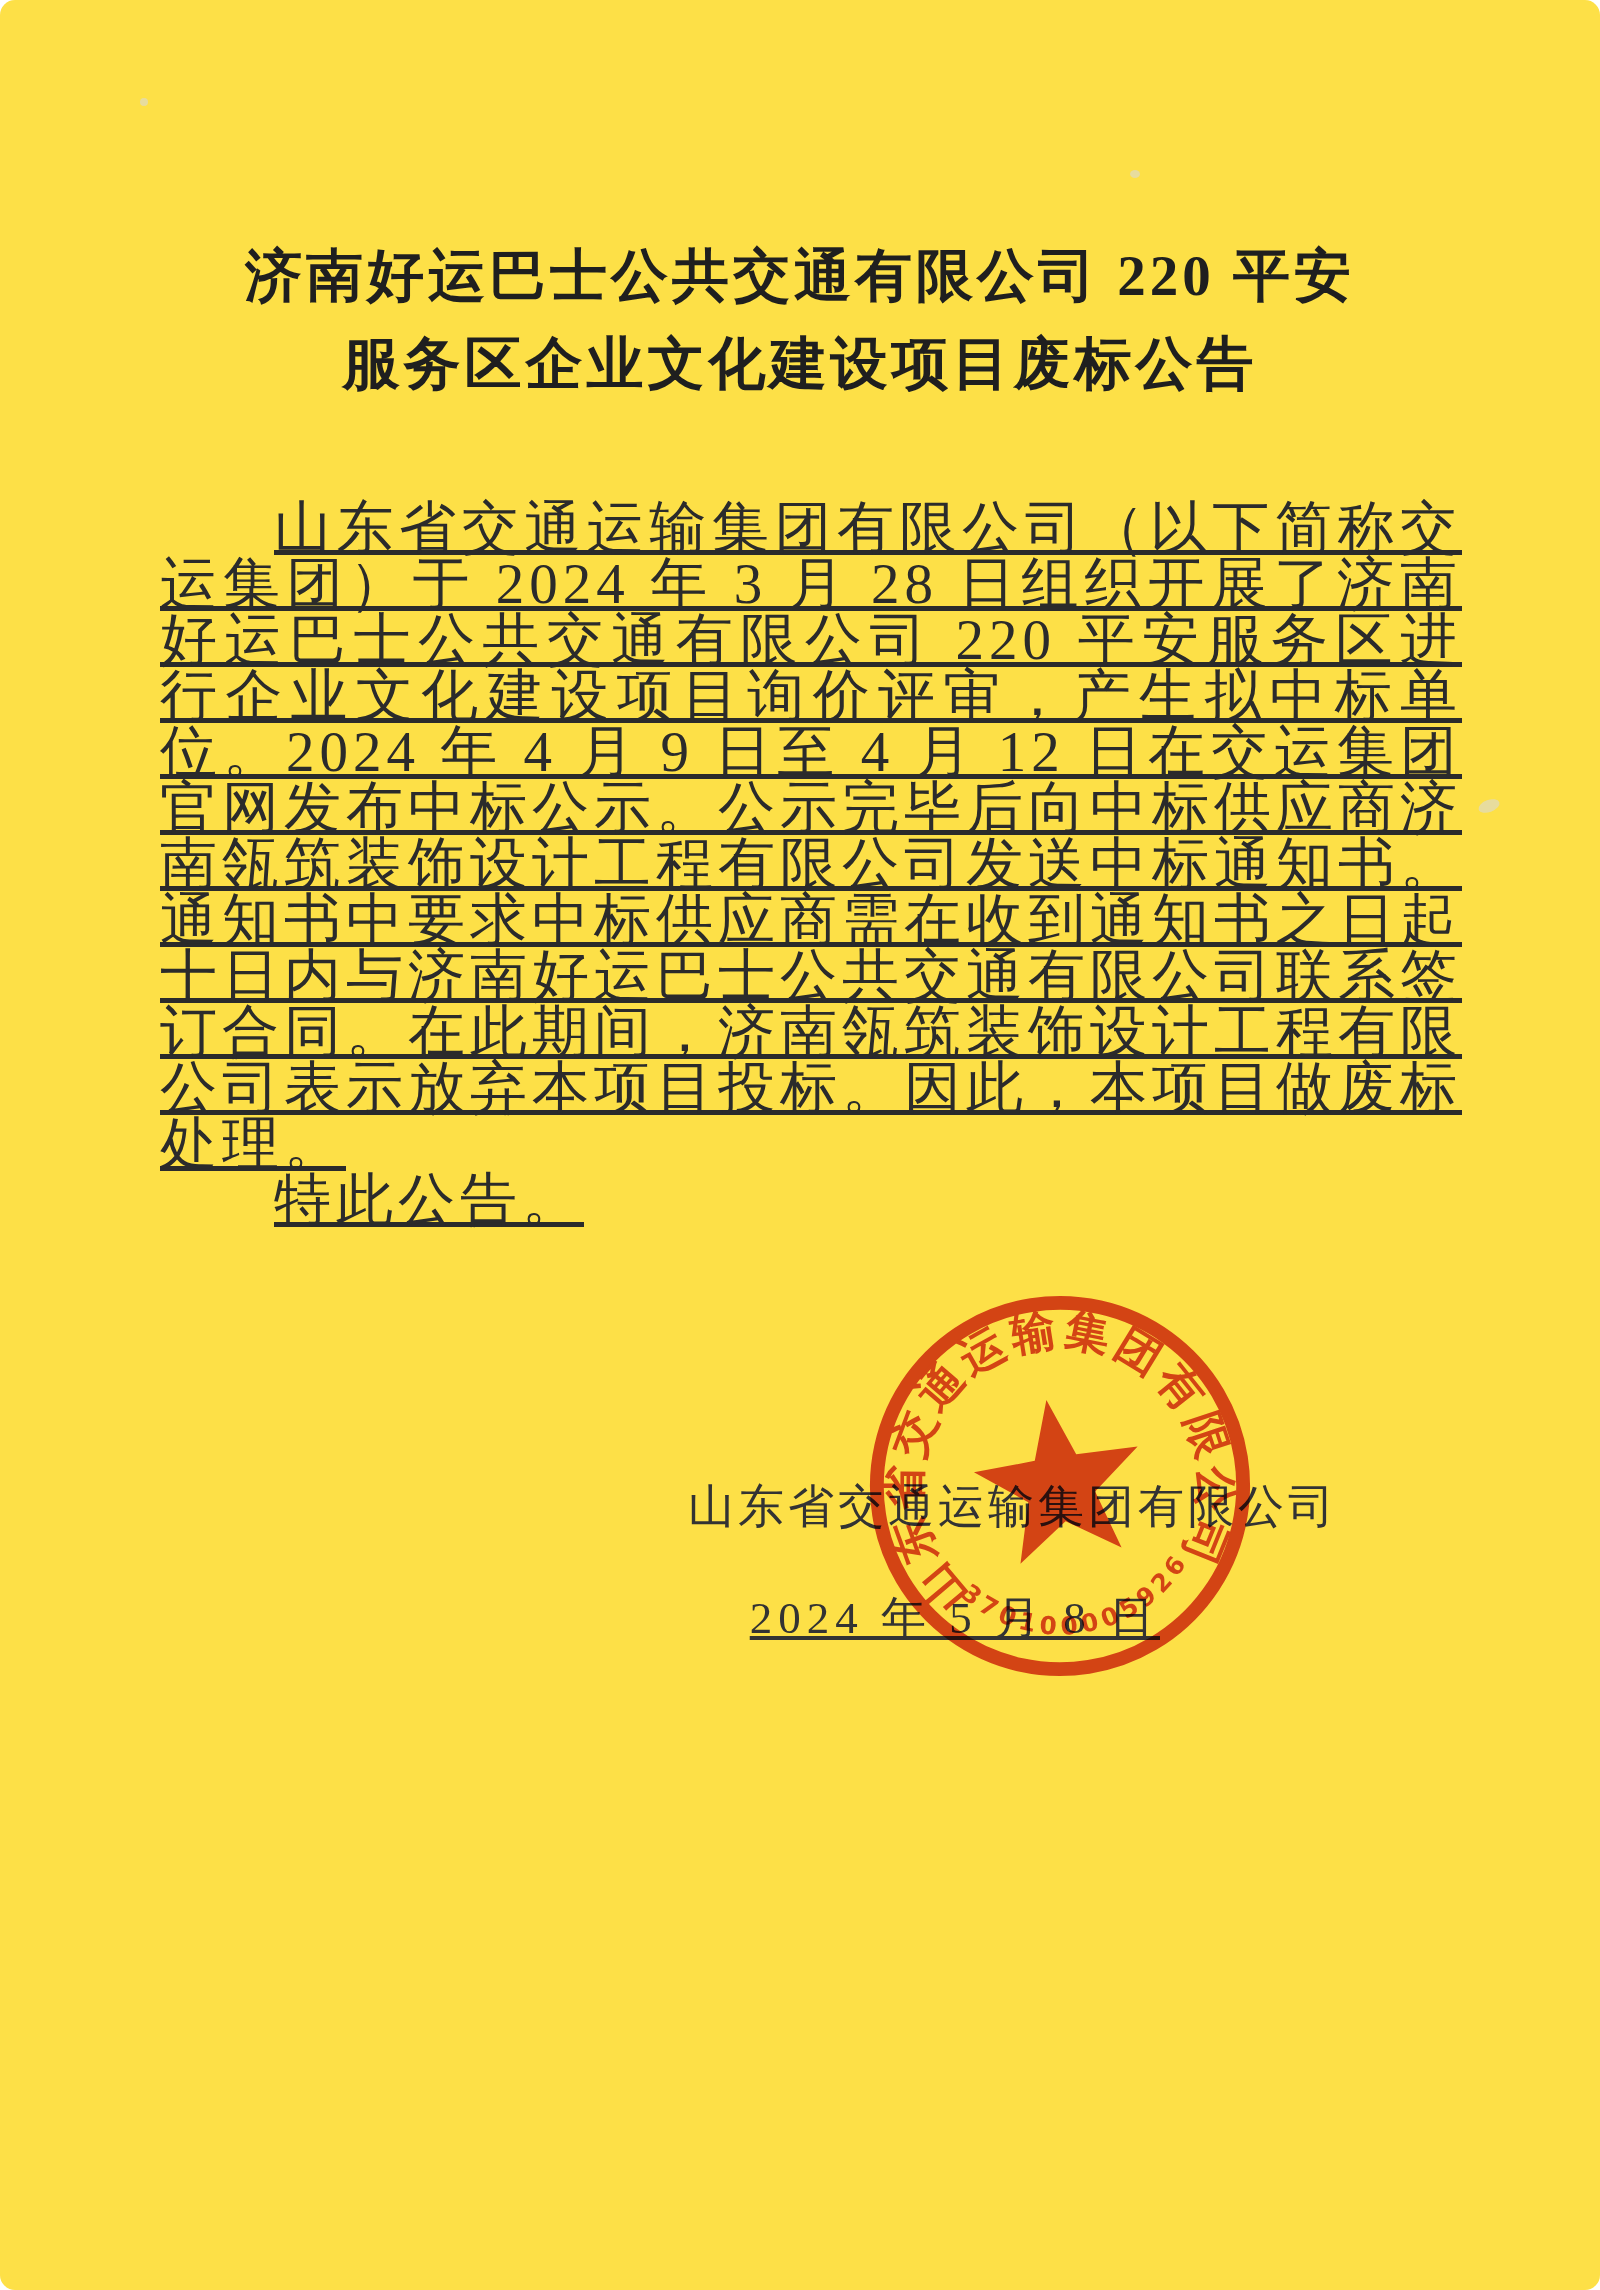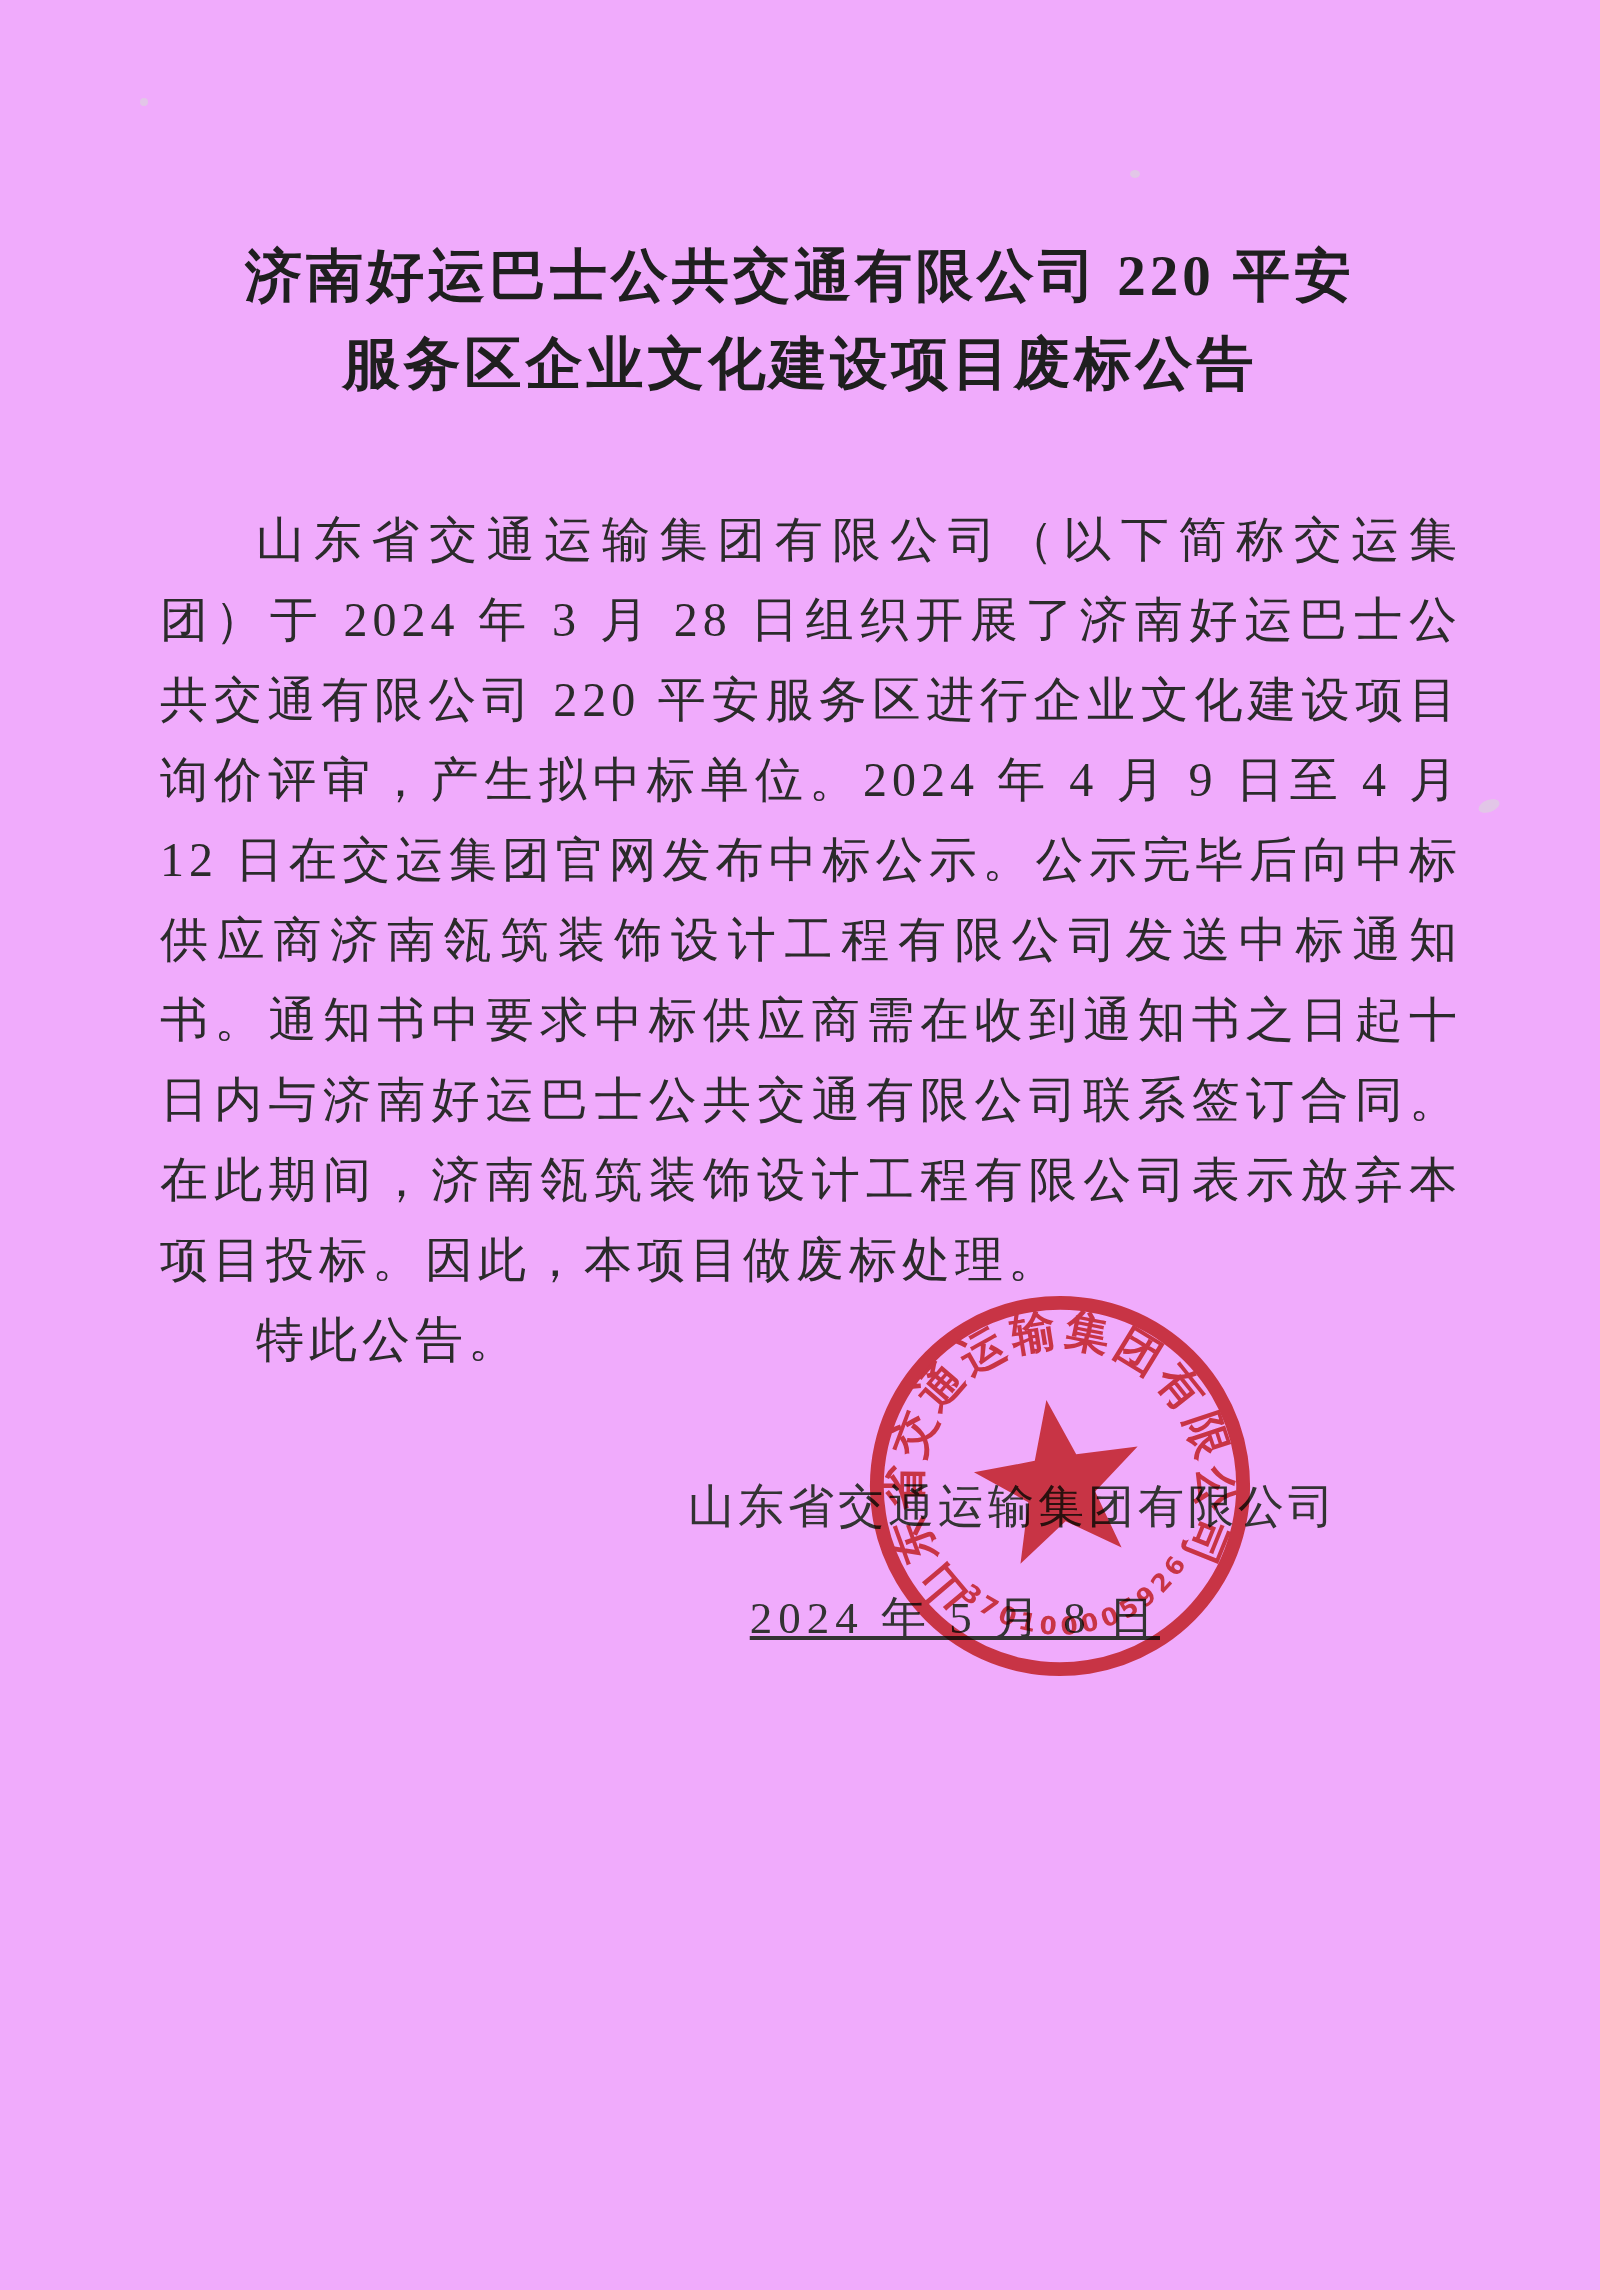--- a/index.html
+++ b/index.html
@@ -4,24 +4,25 @@
 <style>
   html, body {
     margin: 0;
     padding: 0;
     background: #ffffff;
   }
   .page {
     position: relative;
     width: 1600px;
     height: 2290px;
-    background: #f0abfc;
+    background: #fde047;
     overflow: hidden;
     font-family: "Liberation Serif", "DejaVu Serif", serif;
     color: #2b2b2b;
+    border-radius: 15px;
   }
   
   .speck {
     position: absolute;
     background: #d8d8d8;
     border-radius: 50%;
     opacity: 0.6;
   }
   .speck.s1 { left: 1478px; top: 800px; width: 22px; height: 12px; transform: rotate(-20deg); }
   .speck.s2 { left: 1130px; top: 170px; width: 10px; height: 8px; }
@@ -40,25 +41,26 @@
     letter-spacing: 4px;
     line-height: 88px;
   }
   .title .tl { display: block; }
 
   .bodytext {
     position: absolute;
     top: 500px;
     left: 160px;
     width: 1302px;
-    font-size: 48px;
-    line-height: 80px;
+    font-size: 57px;
+    line-height: 56px;
     letter-spacing: 5px;
     text-align: justify;
     text-justify: inter-character;
+    text-decoration: underline;
   }
   .bodytext p {
     margin: 0;
     text-indent: 2em;
   }
 
   .signature {
     position: absolute;
     top: 1476px;
     right: 262px;

